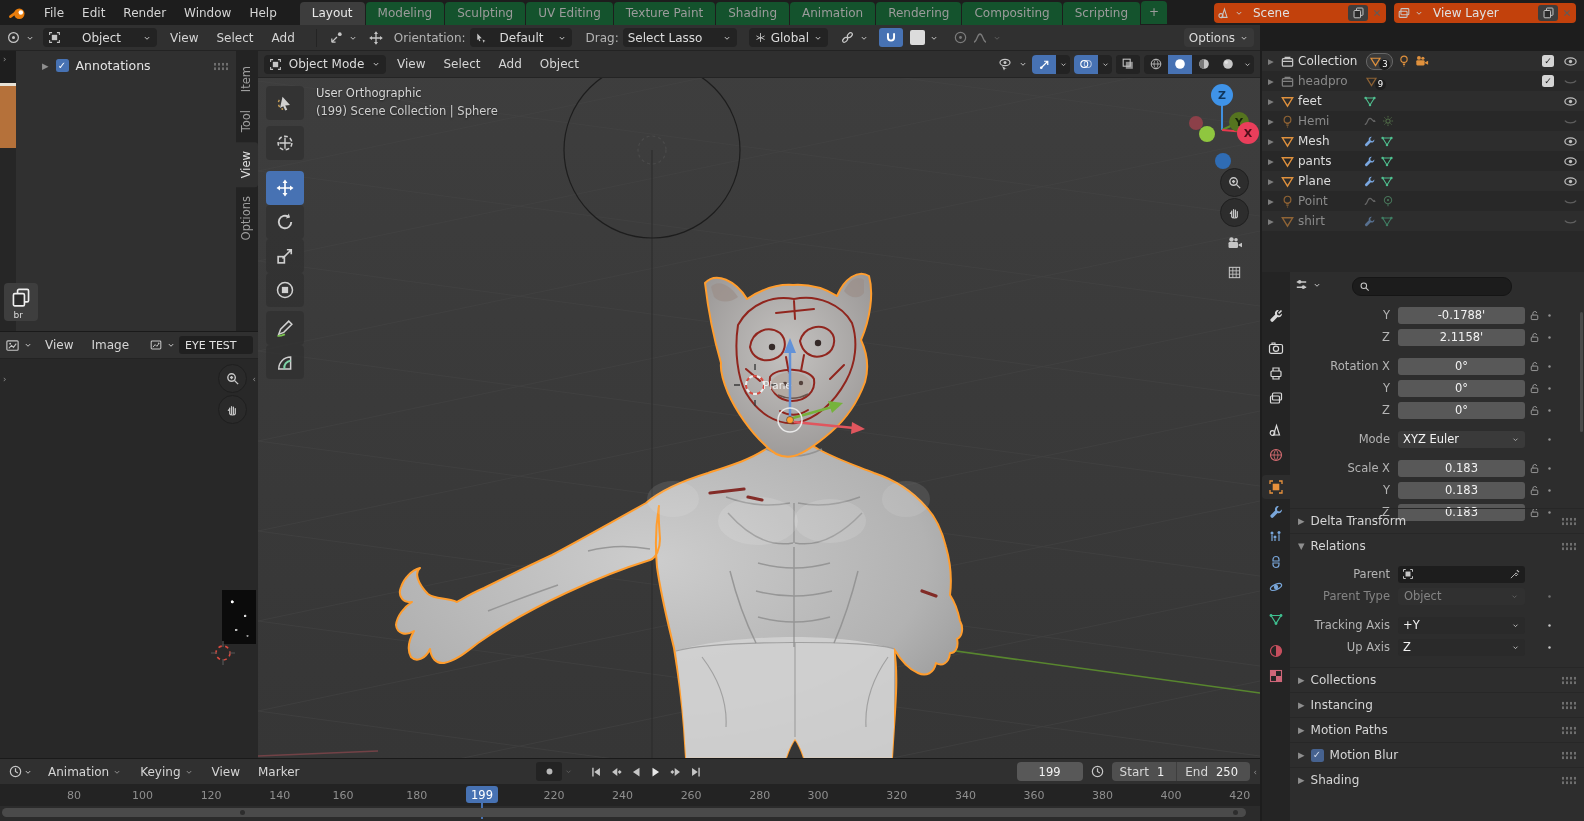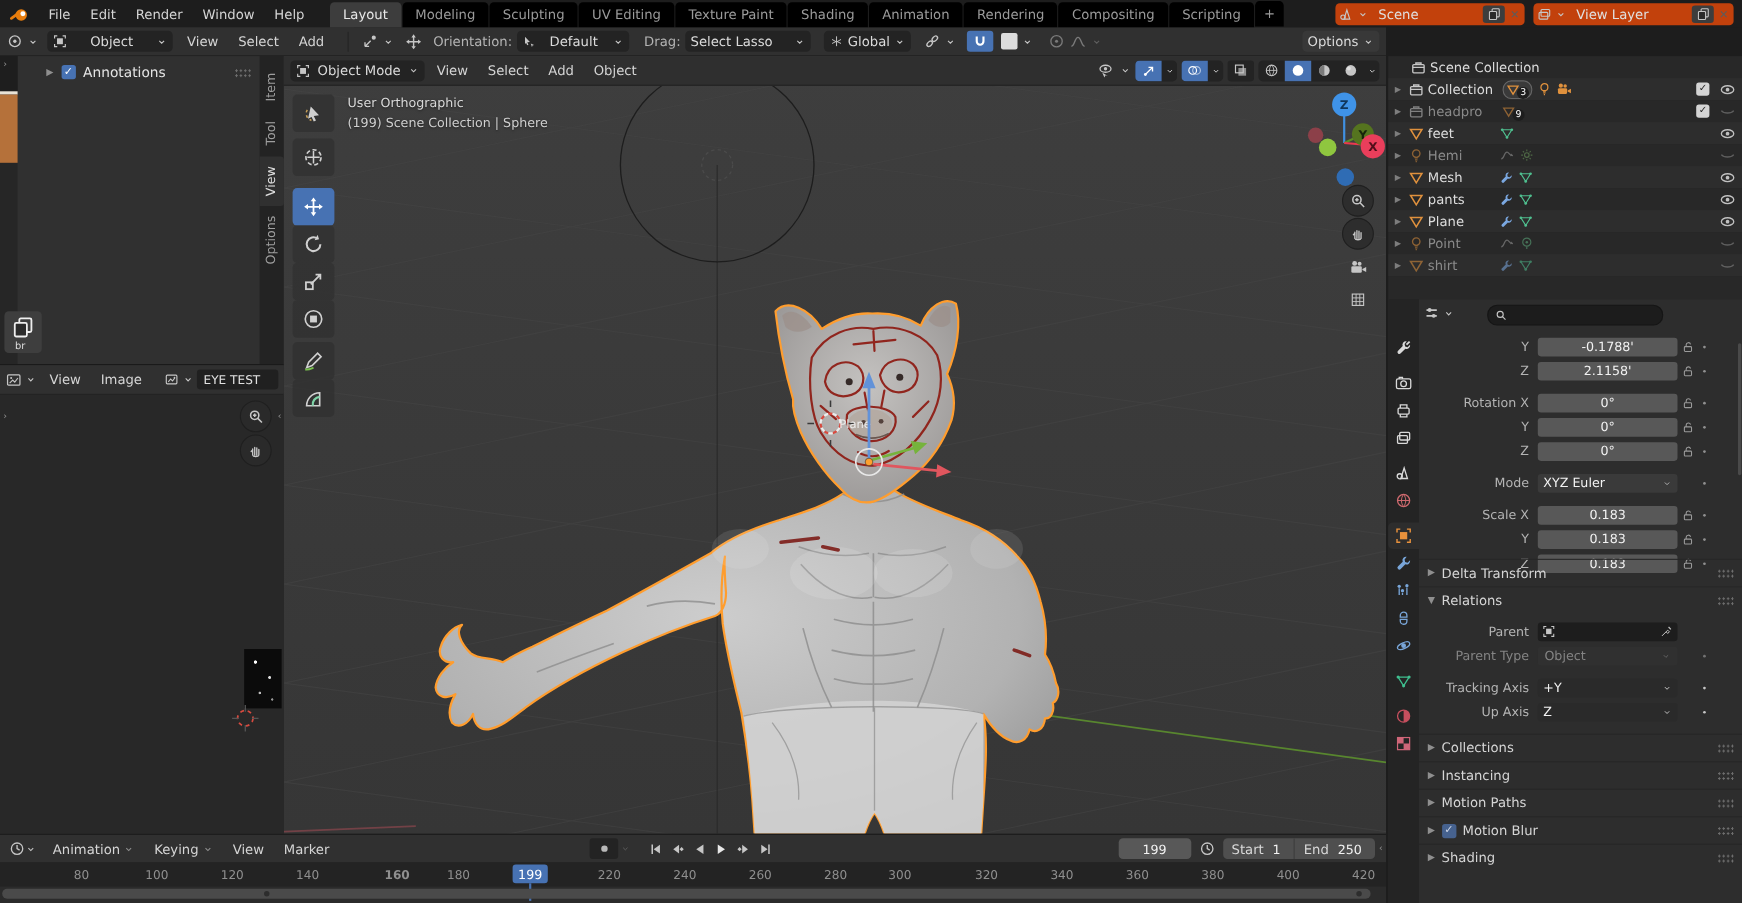--- a/index.html
+++ b/index.html
@@ -7,21 +7,21 @@
        font-family:"DejaVu Sans","Liberation Sans",sans-serif;font-size:12px;color:#d2d2d2;
        -webkit-font-smoothing:antialiased;user-select:none;}
   .abs{position:absolute;}
   .row{display:flex;align-items:center;}
   .ic{display:inline-flex;align-items:center;justify-content:center;color:#c6c6c6;flex:none;}
   .ic svg{display:block;}
   .menuitem{padding:0 9px;color:#d5d5d5;font-size:12px;cursor:default;white-space:nowrap;display:flex;align-items:center;gap:3px;}
   .menuitem .ic{color:#8f8f8f;}
   
   #topbar{left:0;top:0;width:1584px;height:25px;background:#1d1d1d;display:flex;align-items:center;}
-  .wstab{padding:4px 12px 5px;font-size:12px;color:#9b9b9b;background:#000000;border-radius:4px 4px 0 0;margin-right:1px;white-space:nowrap;}
+  .wstab{padding:4px 12px 5px;font-size:12px;color:#9b9b9b;background:#14532d;border-radius:4px 4px 0 0;margin-right:1px;white-space:nowrap;}
   .wstab.active{background:#3d3d3d;color:#e8e8e8;}
   .idgroup{display:flex;align-items:center;background:#c2410c;border-radius:4px;height:20px;padding:0 3px;gap:3px;}
   .idfield{font-size:12px;color:#e0e0e0;padding:0 6px;white-space:nowrap;}
   .minibtn{width:20px;height:16px;border-radius:3px;background:#3d3d3d;display:flex;align-items:center;justify-content:center;}
   
   .hdr{background:#303030;display:flex;align-items:center;border-bottom:1px solid #232323;}
   .dd{display:flex;align-items:center;background:#232323;border-radius:4px;height:19px;padding:0 5px;gap:4px;font-size:12px;color:#dcdcdc;white-space:nowrap;}
   .lbl{color:#b4b4b4;font-size:12px;white-space:nowrap;}
   .hbtn{height:19px;min-width:24px;background:#232323;display:flex;align-items:center;justify-content:center;border-radius:3px;}
   .hbtn.on{background:#4772b3;}
@@ -910,21 +910,21 @@
           <span style="color:#f2f2f2;font-size:11.5px;padding-right:12px">250</span>
         </div>
       </div>
     </div>
     <div class="abs" style="left:0;top:25px;width:1260px;height:22px;background:#232323" id="ruler">
       <div class="abs" style="left:466px;top:2px;width:32px;height:17px;background:#4772b3;border-radius:3px;color:#fff;font-size:11.5px;display:flex;align-items:center;justify-content:center">199</div>
     <span class="tickmark" style="left: 74px;">80</span>
         <span class="tickmark" style="left: 142.57px;">100</span>
         <span class="tickmark" style="left: 211.14px;">120</span>
         <span class="tickmark" style="left: 279.71px;">140</span>
-        <span class="tickmark" style="left: 361px; font-weight: bold;">160</span>
+        <span class="tickmark" style="left: 343px;">160</span>
         <span class="tickmark" style="left: 416.85px;">180</span>
         <span class="tickmark" style="left: 553.99px;">220</span>
         <span class="tickmark" style="left: 622.56px;">240</span>
         <span class="tickmark" style="left: 691.13px;">260</span>
         <span class="tickmark" style="left: 759.7px;">280</span>
         <span class="tickmark" style="left: 818px;">300</span>
         <span class="tickmark" style="left: 896.84px;">320</span>
         <span class="tickmark" style="left: 965.41px;">340</span>
         <span class="tickmark" style="left: 1033.98px;">360</span>
         <span class="tickmark" style="left: 1102.55px;">380</span>
@@ -933,34 +933,20 @@
       </div>
     <div class="abs" style="left:481px;top:44px;width:2px;height:16px;background:#4772b3"></div>
     <div class="abs" style="left:2px;top:49px;width:1244px;height:9px;background:#4a4a4a;border-radius:5px">
       <div style="position:absolute;left:238px;top:2px;width:5px;height:5px;border-radius:50%;background:#2d2d2d"></div>
       <div style="position:absolute;right:8px;top:2px;width:5px;height:5px;border-radius:50%;background:#2d2d2d"></div>
     </div>
     <span class="abs tri" style="right:3px;top:8px">‹</span>
   </div>
 
   <div class="abs" id="outliner">
-      <div class="olrow" style="padding-left: 8px;">
-        <span class="tri" style="width: 9px; color: rgb(125, 125, 125); font-size: 7.5px;"></span>
-        <span class="ic" style="height: 15px; width: 15px; color: rgb(200, 200, 200);">
-          <svg width="15" height="15" viewBox="0 0 16 16">
-            <rect x="2.5" y="5" width="11" height="8" rx="1" fill="none" stroke="currentColor" stroke-width="1.3"></rect>
-            <path d="M2.5 7.8h11M5.5 5V3.5h5V5" stroke="currentColor" fill="none" stroke-width="1.3"></path>
-          </svg>
-        </span>
-        <span class="olname">Scene Collection</span>
-        <div class="row" style="gap: 4px; margin-left: 6px;"></div>
-        <span style="flex: 1 1 0%;"></span>
-        <span style="width: 18px; display: flex; justify-content: center;"></span>
-        <span style="width: 20px; display: flex; justify-content: center;"></span>
-      </div>
       <div class="olrow alt">
         <span class="tri" style="width: 9px; color: rgb(125, 125, 125); font-size: 7.5px;">▶</span>
         <span class="ic" style="height: 15px; width: 15px; color: rgb(200, 200, 200);">
           <svg width="15" height="15" viewBox="0 0 16 16">
             <rect x="2.5" y="5" width="11" height="8" rx="1" fill="none" stroke="currentColor" stroke-width="1.3"></rect>
             <path d="M2.5 7.8h11M5.5 5V3.5h5V5" stroke="currentColor" fill="none" stroke-width="1.3"></path>
           </svg>
         </span>
         <span class="olname">Collection</span>
         <div class="row" style="gap: 4px; margin-left: 6px;">

